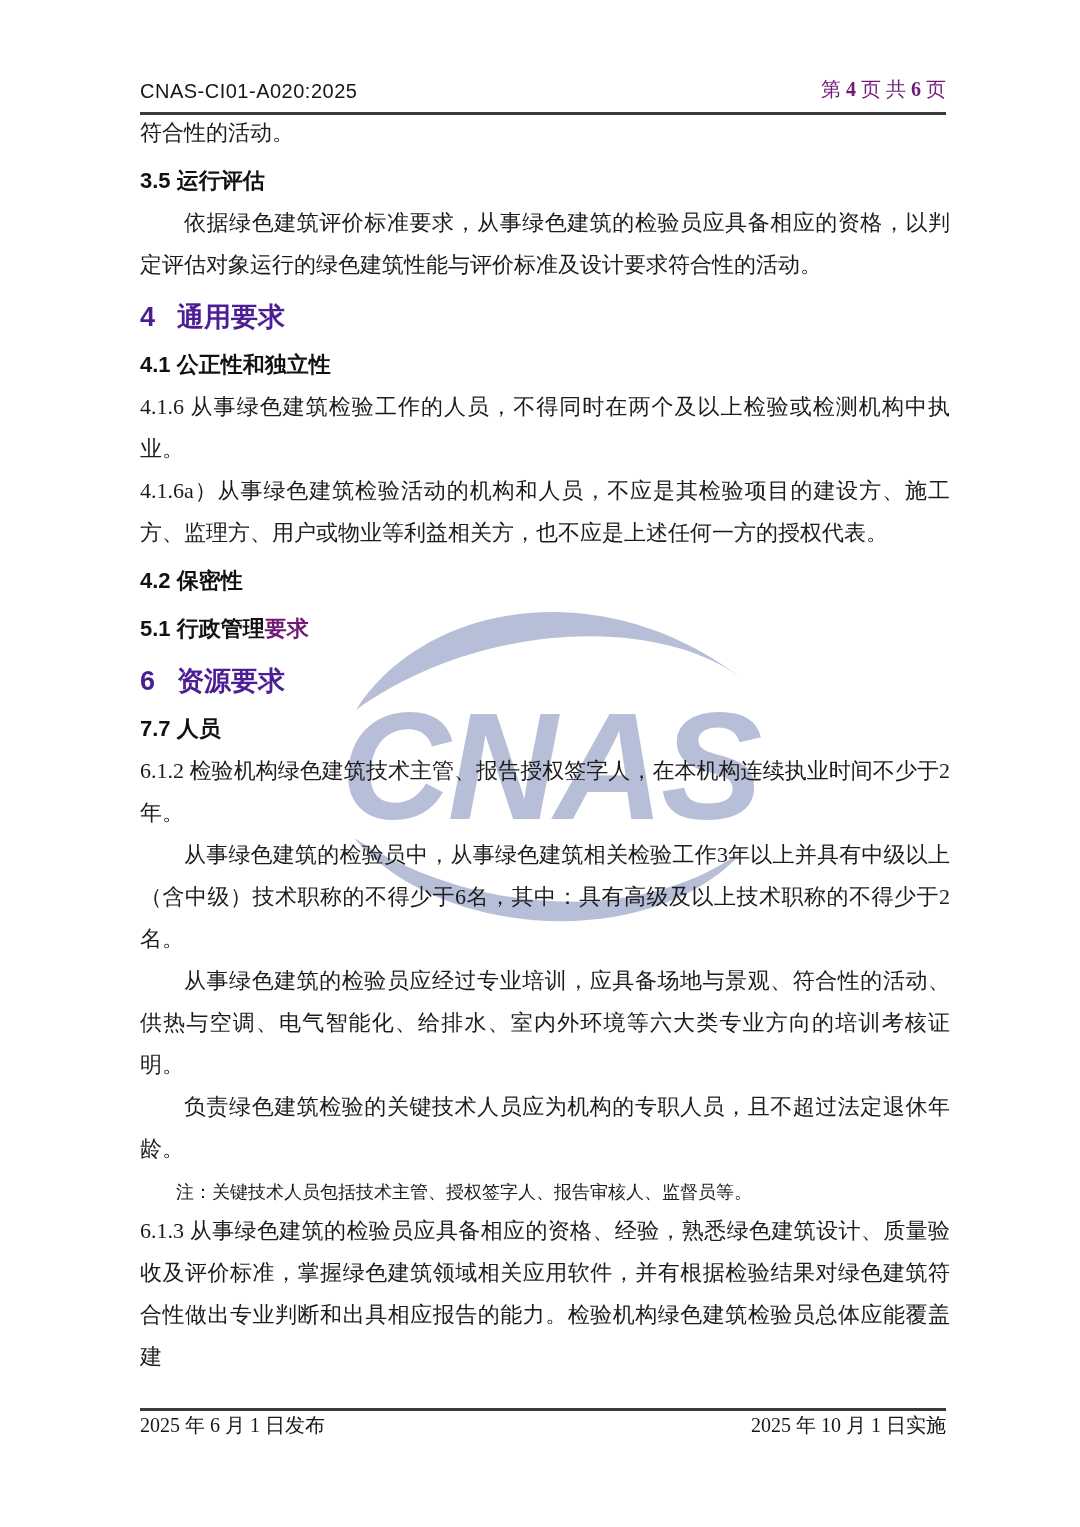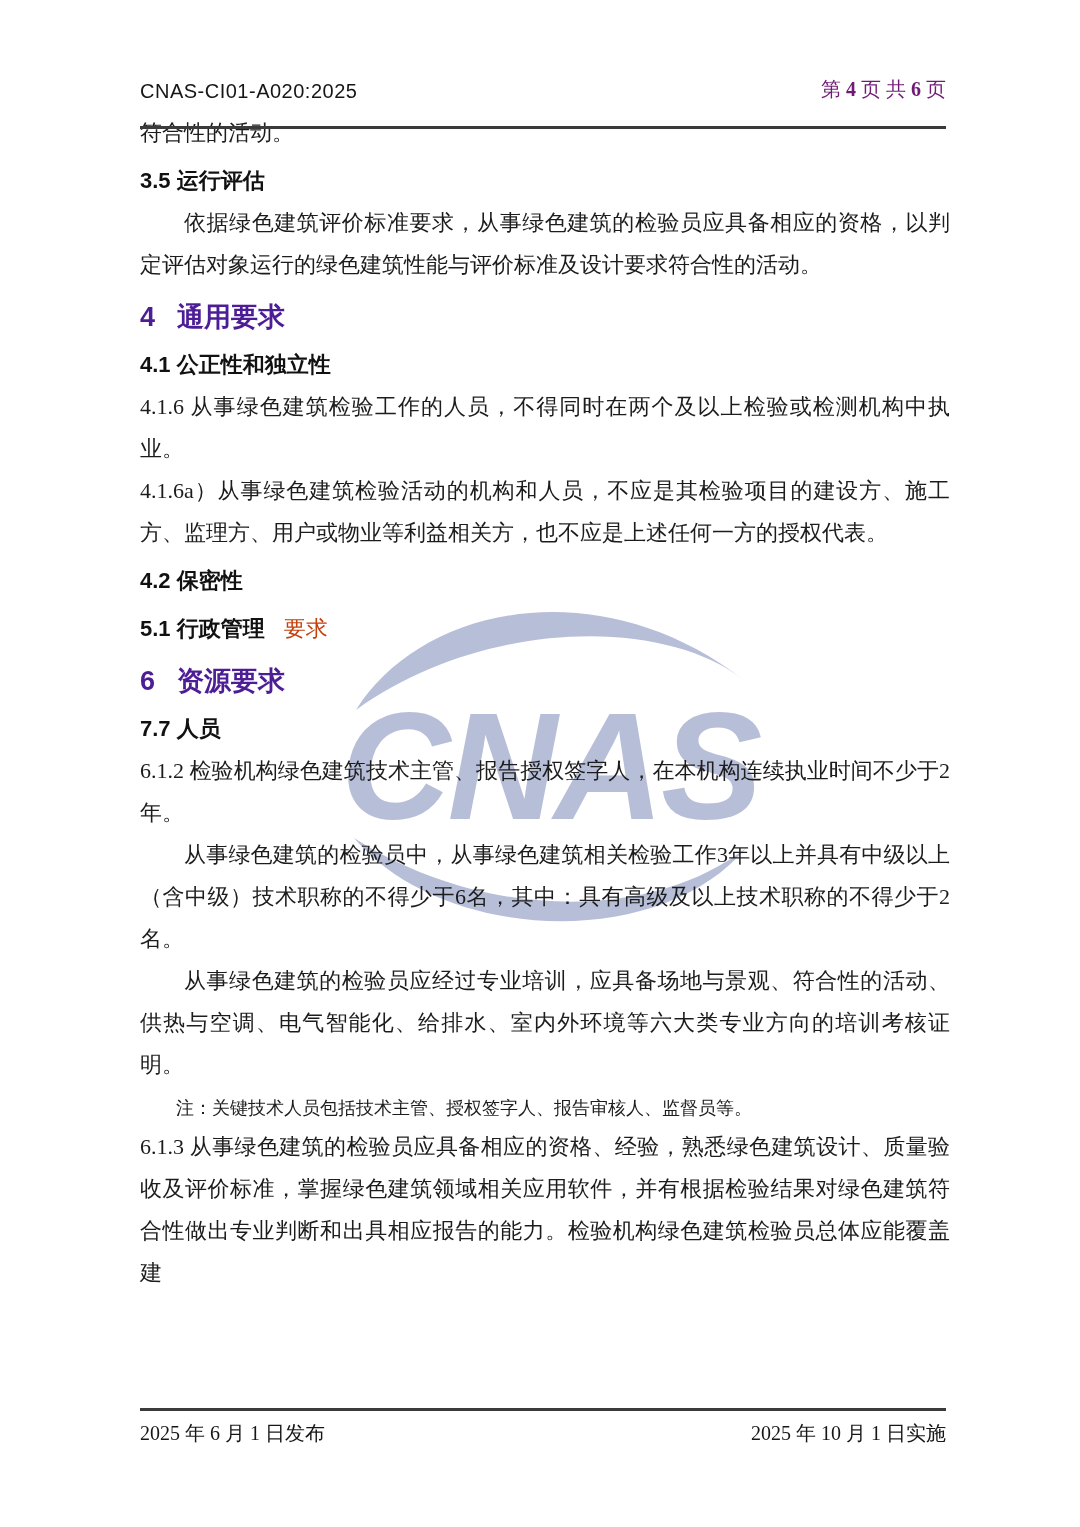--- a/index.html
+++ b/index.html
@@ -9,21 +9,21 @@
     background:#ffffff;
     overflow:hidden;
     font-family:"Liberation Serif","DejaVu Serif",serif;
     color:#1c1c1c;
   }
   
   .hdr{
     position:absolute;left:140px;top:76px;width:806px;
     display:flex;justify-content:space-between;align-items:flex-end;
     border-bottom:3px solid #3b3b3b;
-    padding-bottom:23px;
+    padding-bottom:9px;
     z-index:2;
   }
   .hdr-left{
     font-family:"Liberation Sans","DejaVu Sans",sans-serif;
     font-size:20px;letter-spacing:0.5px;color:#161616;
   }
   .hdr-right{font-size:20px;color:#701a75;}
   .hdr-right .num{font-weight:bold;font-family:"Liberation Serif",serif;}
   
   .wm{
@@ -37,36 +37,36 @@
   .para{
     font-size:22px;line-height:42px;margin:0;
     text-align:justify;
   }
   .indent{text-indent:2em;}
   .h2{
     font-family:"Liberation Sans","DejaVu Sans",sans-serif;
     font-size:22px;line-height:42px;font-weight:bold;color:#111;
     margin:6px 0 0 0;
   }
-  .h2 .light{font-weight:normal;font-family:"Liberation Serif",serif;color:#c2410c;margin-left:19px;}
+  .h2 .light{font-weight:bold;font-family:"Liberation Serif",serif;color:#701a75;}
   .h1{
     font-family:"Liberation Sans","DejaVu Sans",sans-serif;
     font-size:27px;line-height:42px;font-weight:bold;color:#4c1d95;
     margin:10px 0 2px 0;
   }
   .h1 .sec-num{display:inline-block;margin-right:22px;}
   .note{
     font-size:18px;line-height:36px;margin:4px 0 0 0;
     padding-left:36px;color:#1c1c1c;
   }
   
   .ftr{
     position:absolute;left:140px;top:1408px;width:806px;
     border-top:3px solid #3b3b3b;
-    padding-top:9px;
+    padding-top:1px;
     display:flex;justify-content:space-between;
     font-size:20px;color:#161616;
     z-index:2;
   }
 </style>
 </head>
 <body>
 
 <div class="page">
 
@@ -98,20 +98,21 @@
 
     <p class="h2"><span>5.1 行政管理</span><span class="light">要求</span></p>
 
 
     <p class="h1"><span class="sec-num">6</span><span>资源要求</span></p>
 
     <p class="h2">7.7 人员</p>
     <p class="para">6.1.2 检验机构绿色建筑技术主管、报告授权签字人，在本机构连续执业时间不少于2年。</p>
     <p class="para indent">从事绿色建筑的检验员中，从事绿色建筑相关检验工作3年以上并具有中级以上（含中级）技术职称的不得少于6名，其中：具有高级及以上技术职称的不得少于2名。</p>
     <p class="para indent">从事绿色建筑的检验员应经过专业培训，应具备场地与景观、符合性的活动、供热与空调、电气智能化、给排水、室内外环境等六大类专业方向的培训考核证明。</p>
+    <p class="para indent">负责绿色建筑检验的关键技术人员应为机构的专职人员，且不超过法定退休年龄。</p>
     <p class="note">注：关键技术人员包括技术主管、授权签字人、报告审核人、监督员等。</p>
     <p class="para">6.1.3 从事绿色建筑的检验员应具备相应的资格、经验，熟悉绿色建筑设计、质量验收及评价标准，掌握绿色建筑领域相关应用软件，并有根据检验结果对绿色建筑符合性做出专业判断和出具相应报告的能力。检验机构绿色建筑检验员总体应能覆盖建</p>
   </div>
 
   <div class="ftr">
     <span>2025 年 6 月 1 日发布</span>
     <span>2025 年 10 月 1 日实施</span>
   </div>
 
 </div>

